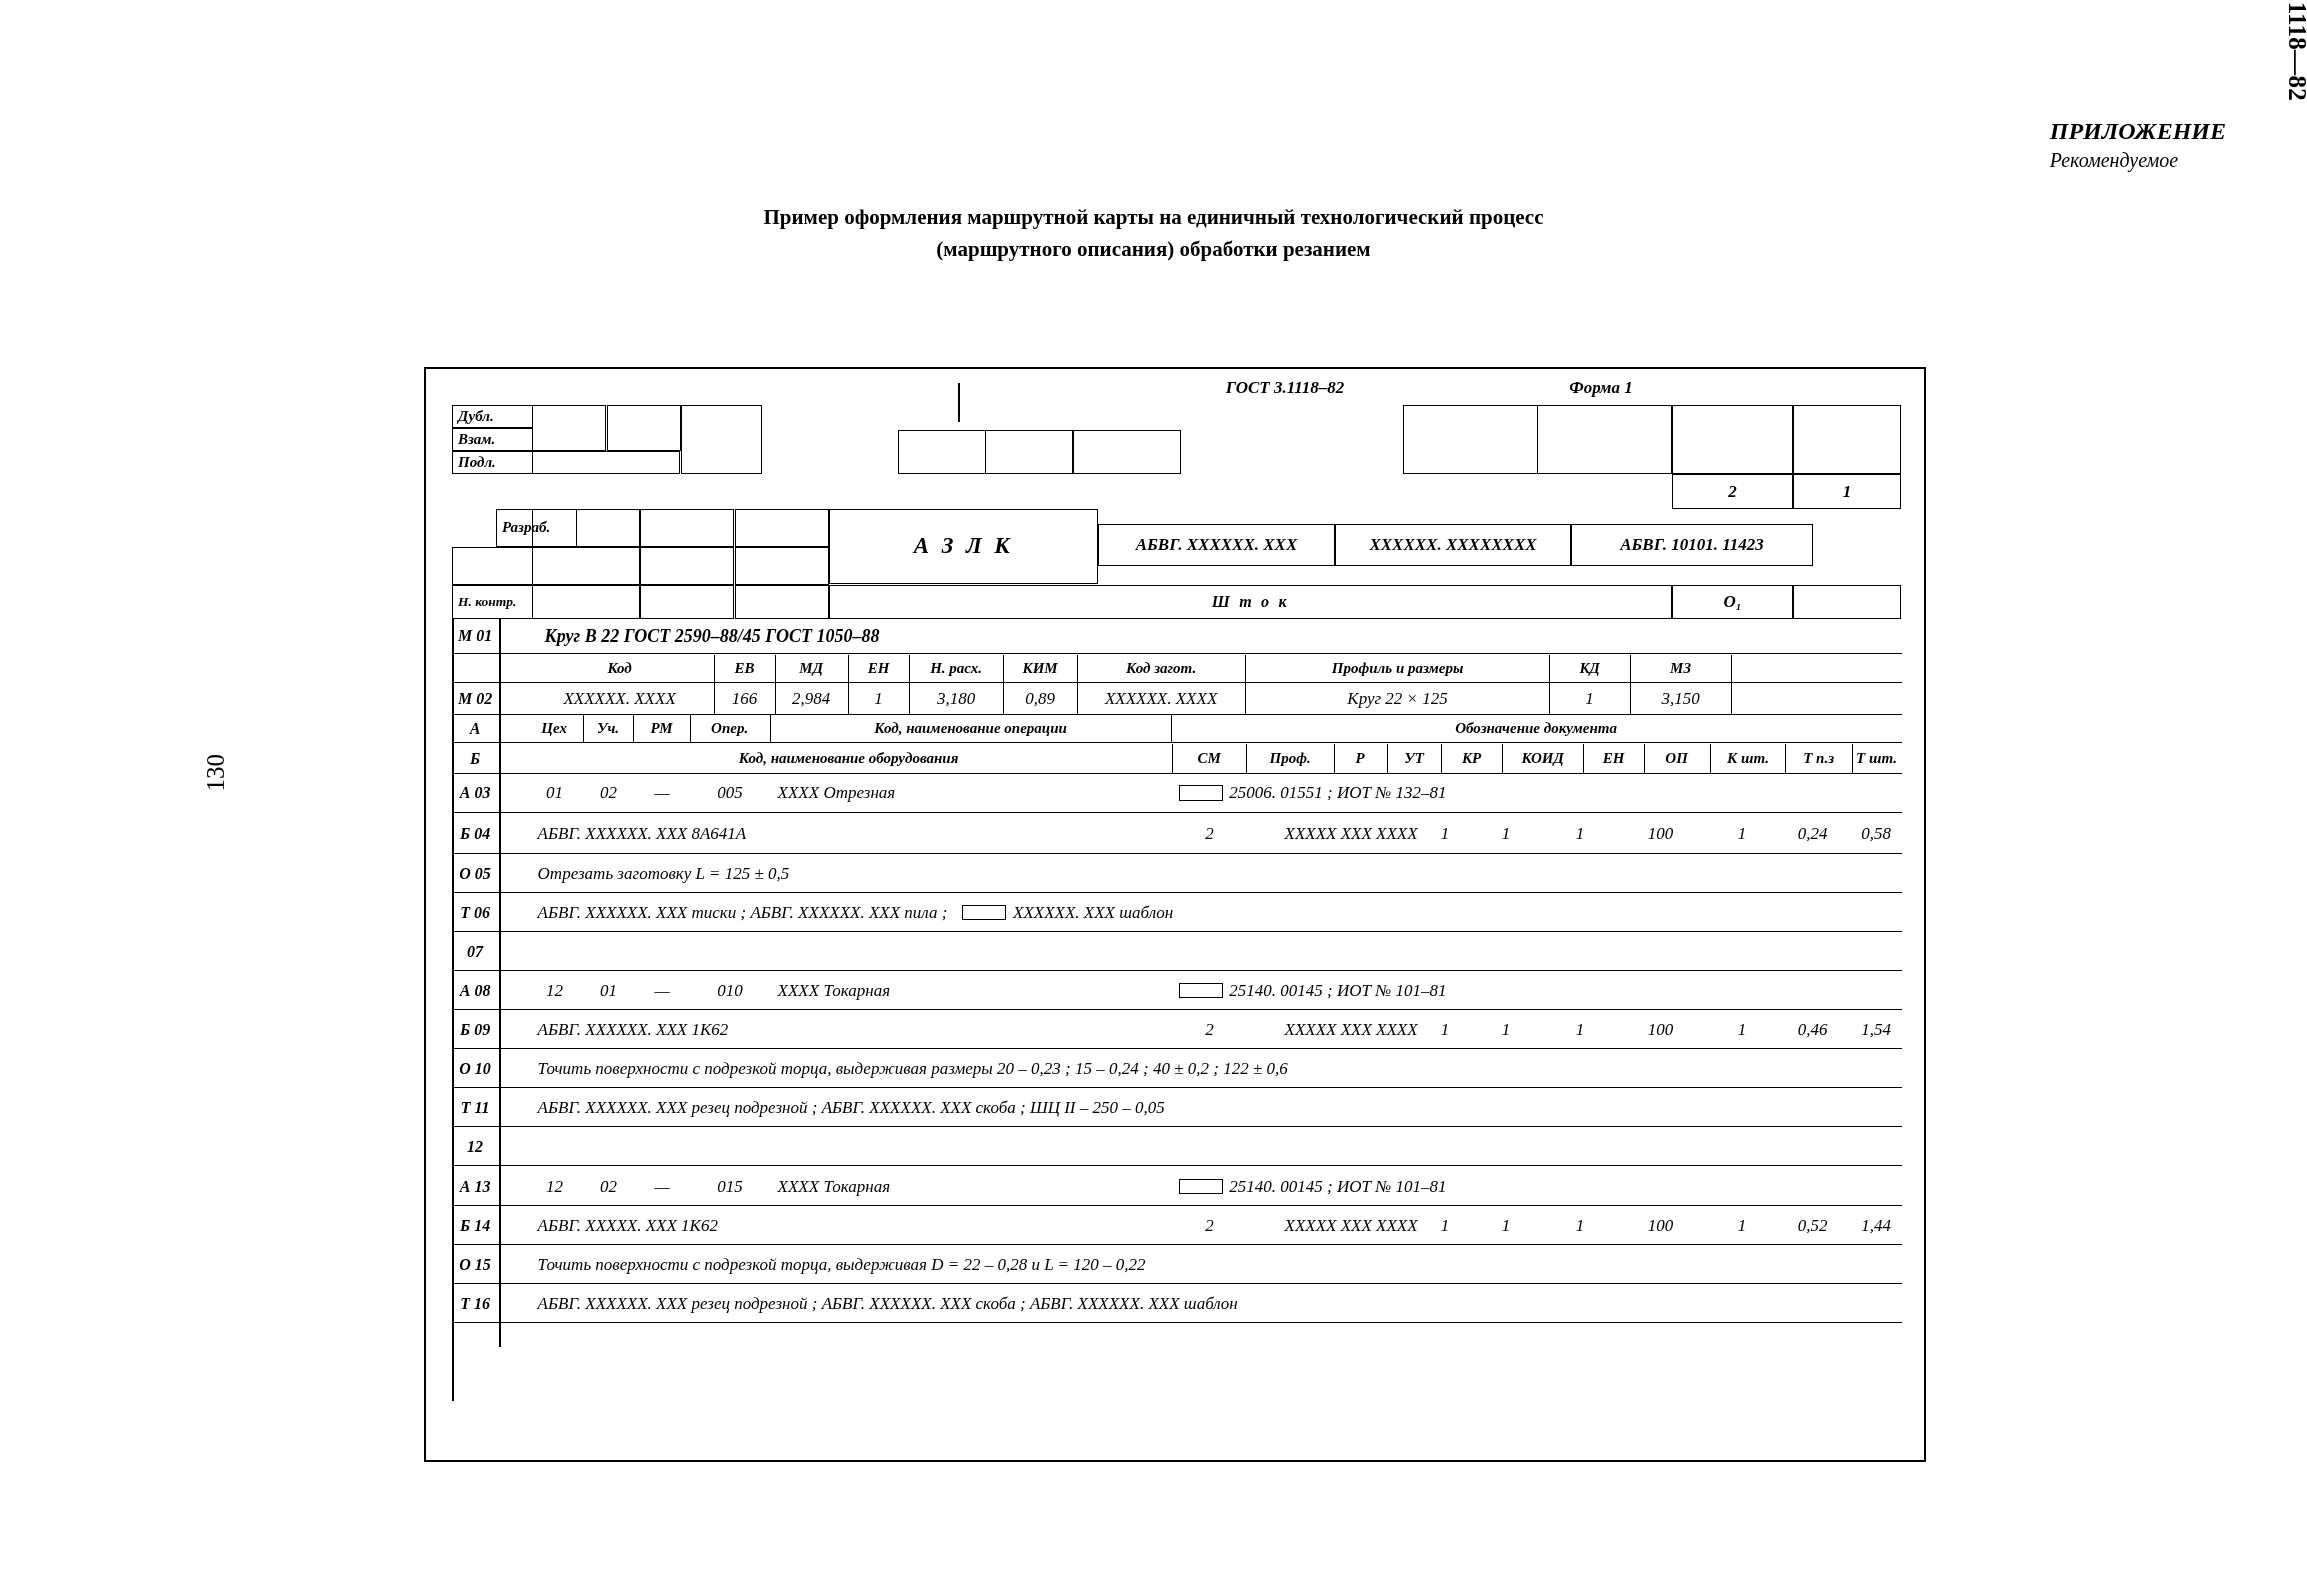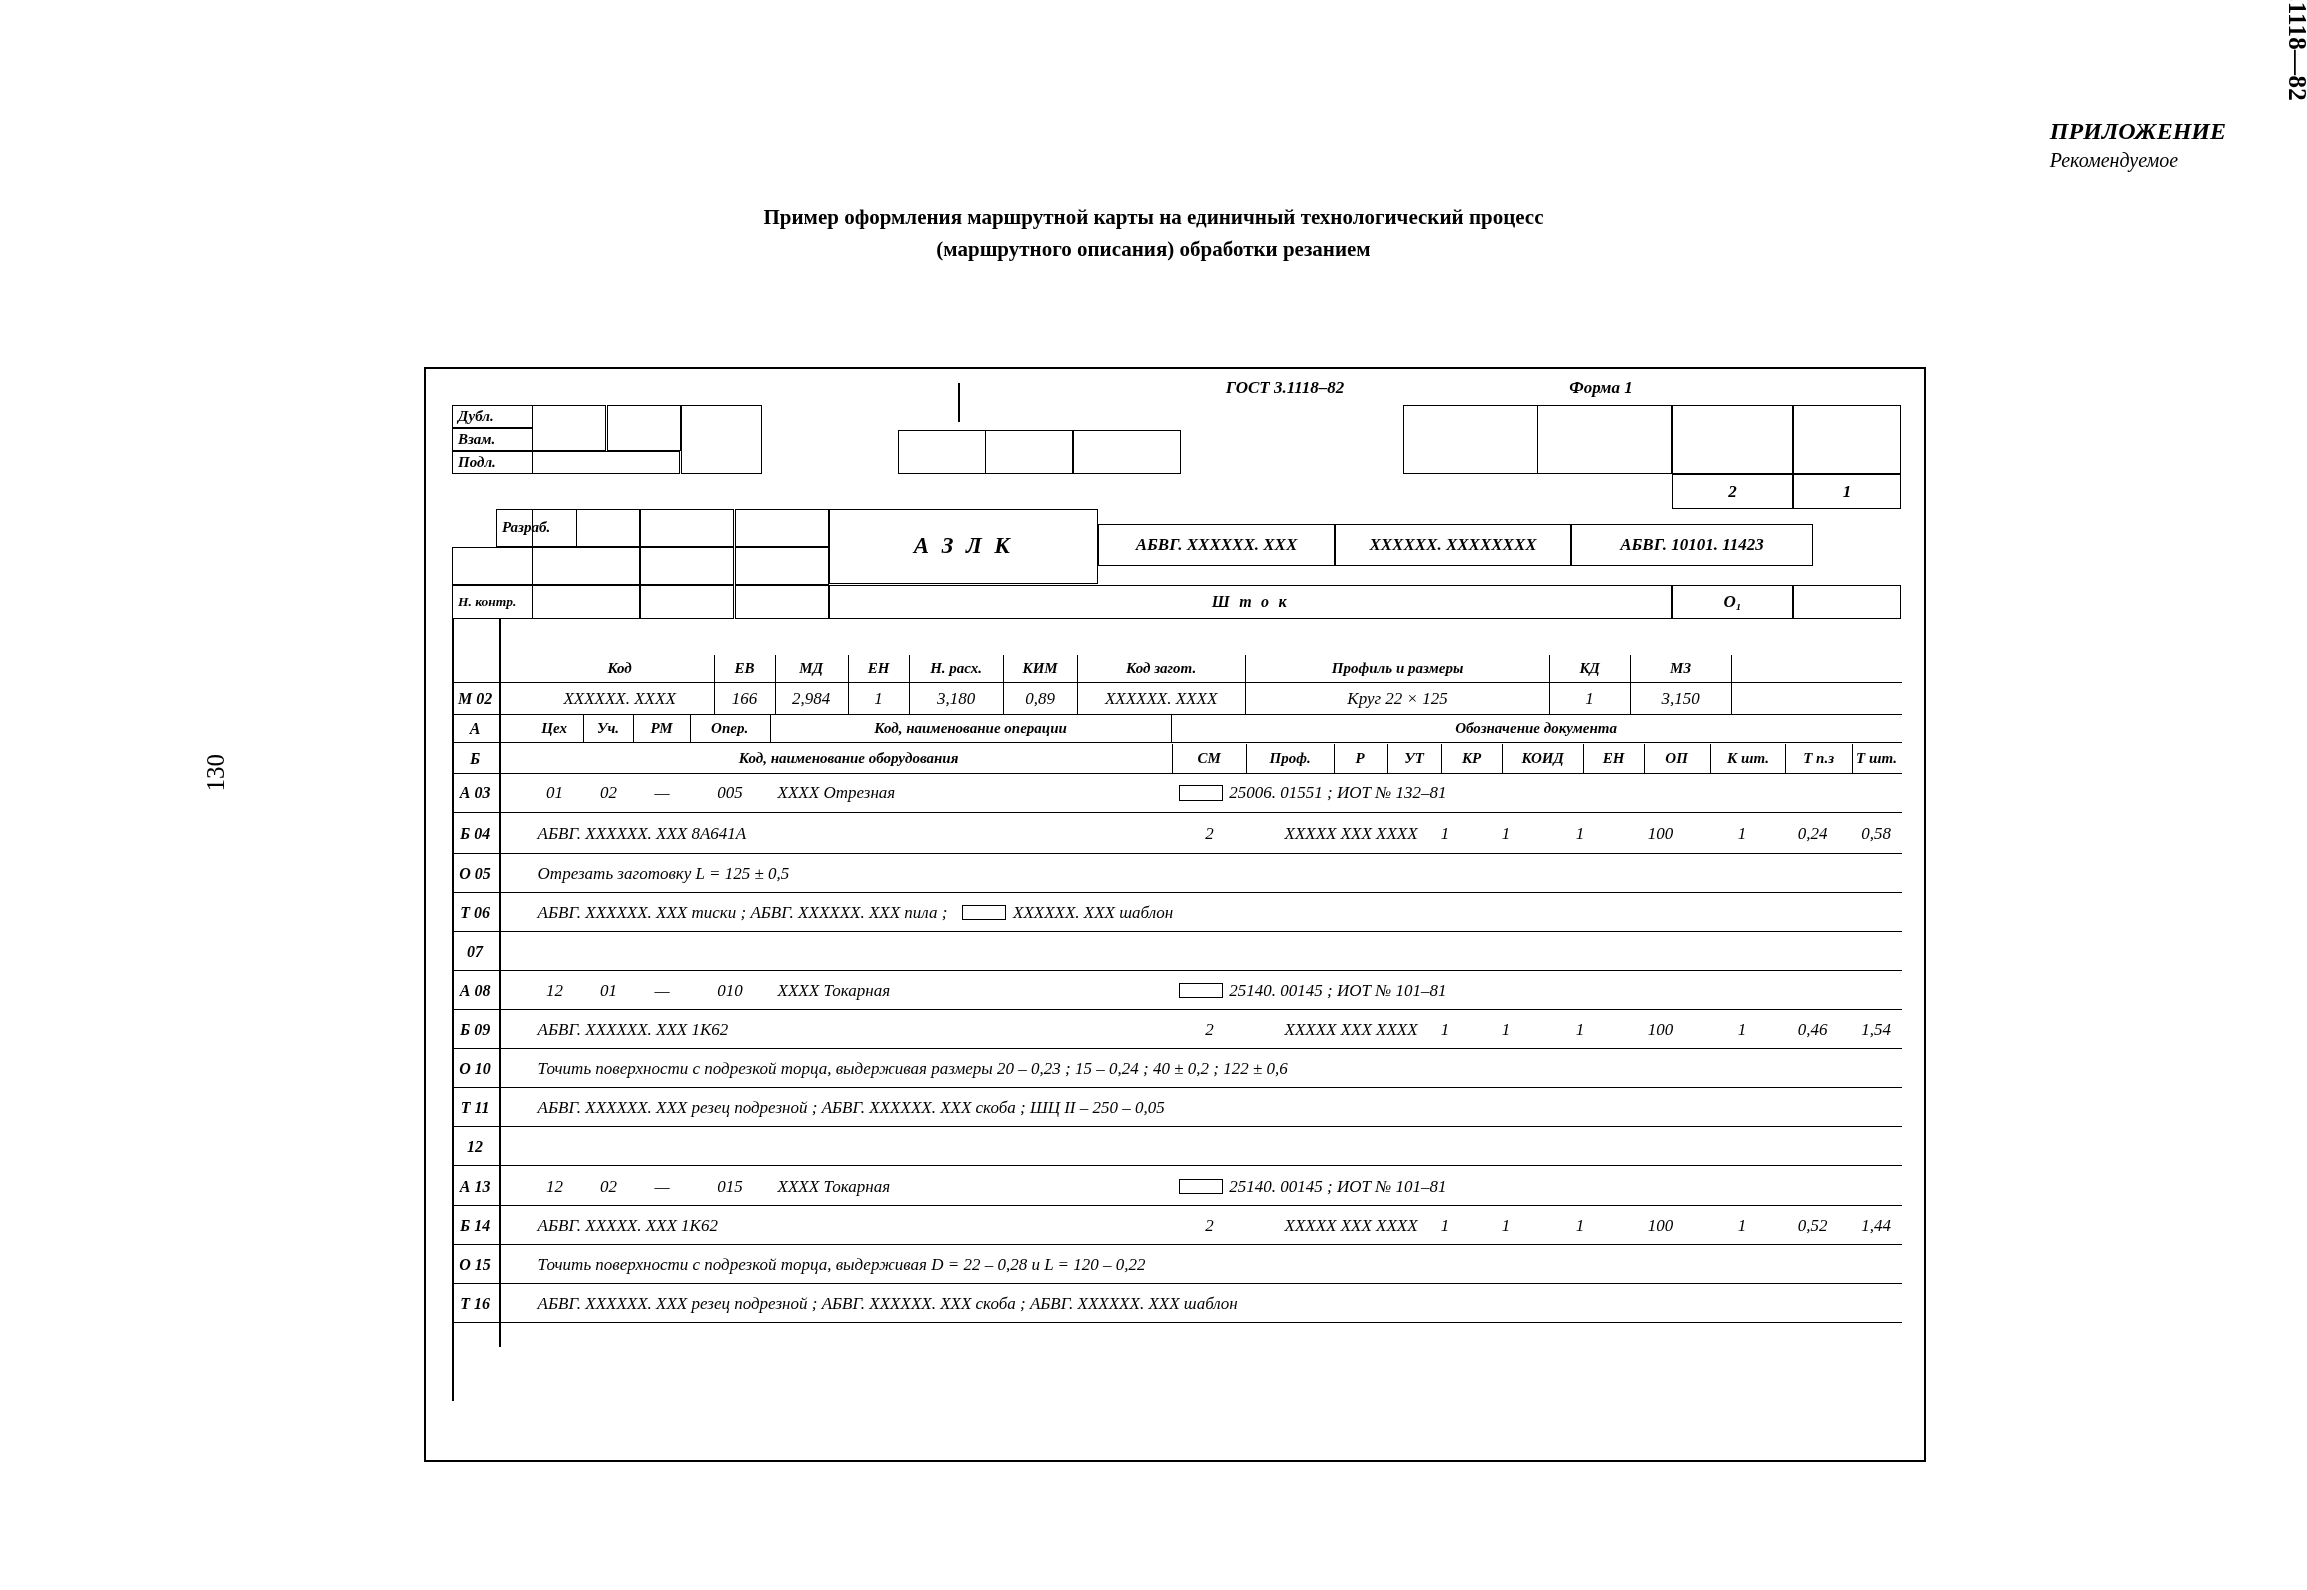--- a/index.html
+++ b/index.html
@@ -229,20 +229,24 @@
   <div class="abs bx" style="left:909px; top:155px; width:236px; height:42px;">
     <div class="val c" style="width:100%;height:100%;font-weight:bold;">ХХХХХХ. ХХХХХХХХ</div>
   </div>
   <div class="abs bx" style="left:1145px; top:155px; width:242px; height:42px;">
     <div class="val c" style="width:100%;height:100%;font-weight:bold;">АБВГ. 10101. 11423</div>
   </div>
 
   <div class="abs" style="left:73px; top:249px; width:0; height:729px; border-left:2px solid #000;"></div>
   <div class="abs" style="left:25.6px; top:249px; width:0; height:783px; border-left:2px solid #000;"></div>
 
+  <div class="abs bb" style="left:25.6px; top:249px; width:1450px; height:36px;">
+    <div class="abs stub" style="left:0; top:0; width:47px; height:36px;">М 01</div>
+    <div class="abs val l" style="left:74px; top:0; width:1367px; height:36px; padding-left:19px; font-size:18px; font-weight:bold;">Круг  В 22  ГОСТ 2590–88/45  ГОСТ 1050–88</div>
+  </div>
 
   <div class="abs bb" style="left:25.6px; top:286px; width:1450px; height:28px;">
     <div class="abs cap br" style="left:74px; top:0; width:189px; height:28px;">Код</div>
     <div class="abs cap br" style="left:263px; top:0; width:61px; height:28px;">ЕВ</div>
     <div class="abs cap br" style="left:323px; top:0; width:74px; height:28px;">МД</div>
     <div class="abs cap br" style="left:397px; top:0; width:61px; height:28px;">ЕН</div>
     <div class="abs cap br" style="left:458px; top:0; width:94px; height:28px;">Н. расх.</div>
     <div class="abs cap br" style="left:552px; top:0; width:74px; height:28px;">КИМ</div>
     <div class="abs cap br" style="left:626px; top:0; width:168px; height:28px;">Код загот.</div>
     <div class="abs cap br" style="left:795px; top:0; width:303px; height:28px;">Профиль и размеры</div>

